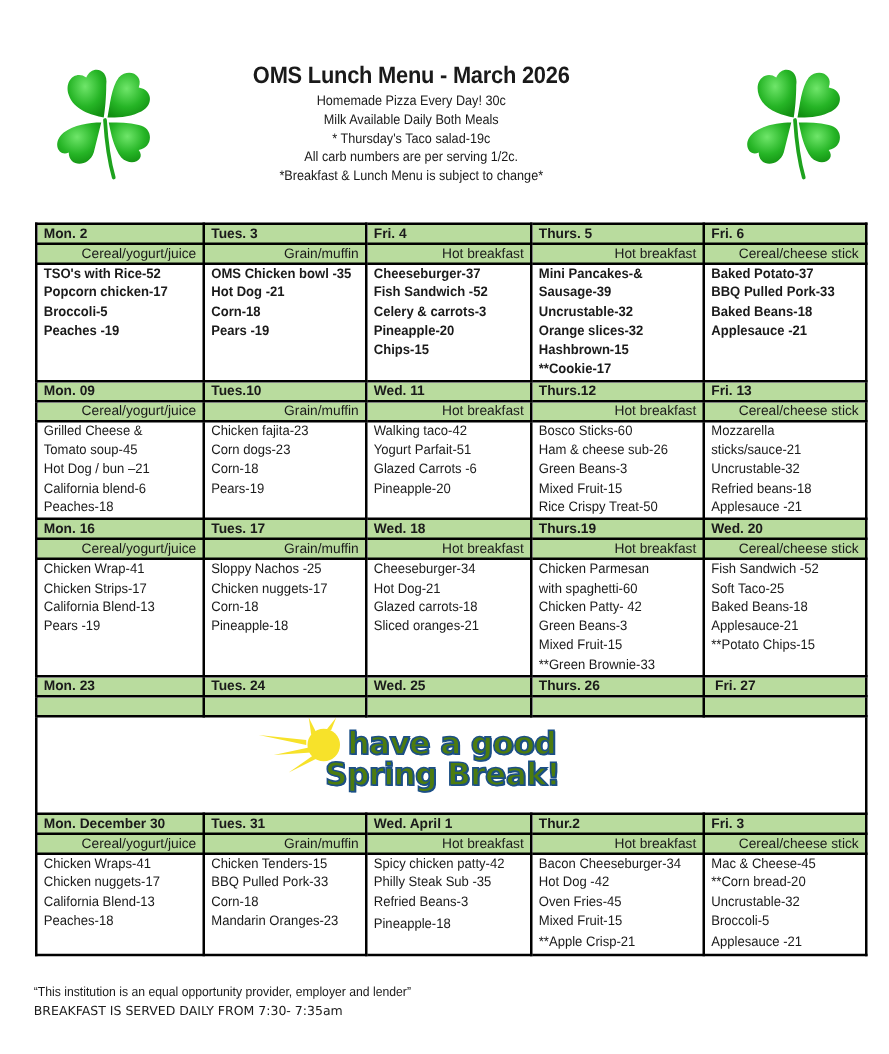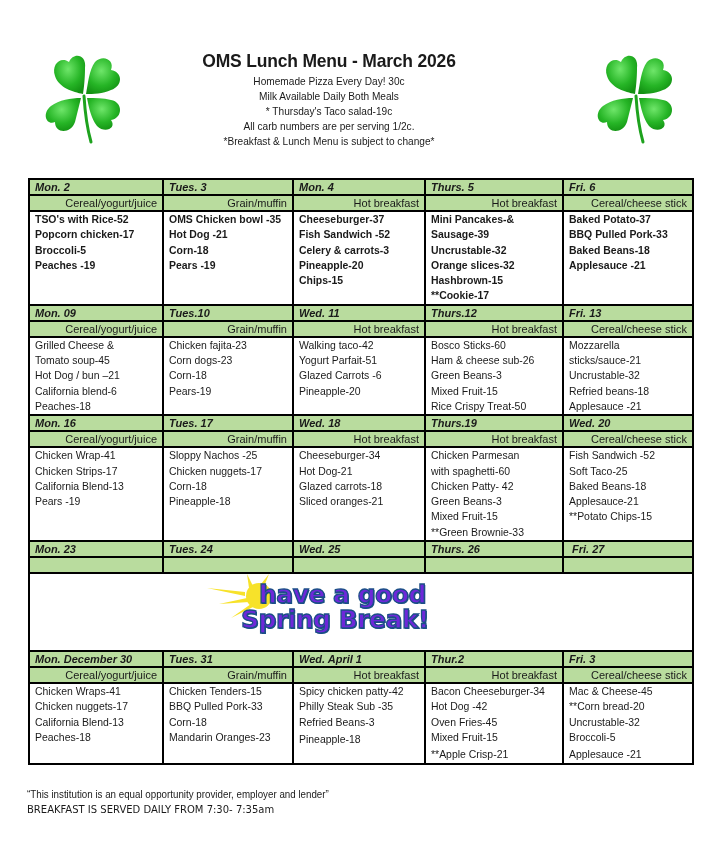--- a/index.html
+++ b/index.html
@@ -5,31 +5,31 @@
   html,body{margin:0;padding:0;background:#fff;}
   body{width:711px;height:843px;position:relative;overflow:hidden;font-family:"Liberation Sans",sans-serif;color:#1a1a1a;}
   .header{position:absolute;left:0;top:50px;width:658px;text-align:center;}
   .title{font-size:19px;font-weight:bold;letter-spacing:-0.2px;margin-left:0px;margin-bottom:2px;transform:scaleX(0.92);}
   .subline{font-size:11px;line-height:15px;transform:scaleX(0.92);}
   .clover{position:absolute;width:100px;height:100px;}
   .clover.left{left:33px;top:48px;}
   .clover.right{left:585px;top:48px;}
   table.menu{position:absolute;left:28px;top:178px;width:664px;border-collapse:collapse;table-layout:fixed;}
   table.menu td{border:2px solid #000;padding:0 5px;font-size:11px;vertical-align:top;overflow:hidden;white-space:nowrap;}
-  td.day{background:#b9dc9e;font-weight:bold;height:14px;line-height:14px;font-style:italic;}
+  td.day{background:#b9dc9e;font-weight:bold;height:14px;line-height:14px;}
   td.bfast{background:#b9dc9e;height:14px;line-height:14px;border-top:1px solid #000 !important;text-align:right;}
   td.items{line-height:15.3px;padding-top:1px;}
   td.items div{transform:scaleX(0.95);transform-origin:left;}
   .row-items-1 td{height:90px;font-weight:bold;}
   .row-items-2 td{height:74px;}
   .row-items-3 td{height:91px;margin-top:12px;}
   .row-items-5 td{height:73px;}
   td.banner{height:76px;border:2px solid #000;padding:0;position:relative;}
   .banner-wrap{position:relative;width:100%;height:76px;}
-  .spring-text{position:absolute;left:206px;top:8px;font-family:"DejaVu Sans",sans-serif;font-weight:bold;font-size:25px;line-height:25px;color:#6d28d9;letter-spacing:-0.5px;-webkit-text-stroke:1.3px #1b4f86;text-shadow:1px 1px 0 #1b4f86;font-style:normal;}
+  .spring-text{position:absolute;left:225px;top:8px;font-family:"DejaVu Sans",sans-serif;font-weight:bold;font-size:25px;line-height:25px;color:#4d7c0f;letter-spacing:-0.5px;-webkit-text-stroke:1.3px #1b4f86;text-shadow:1px 1px 0 #1b4f86;font-style:normal;}
   .spring-text span{display:block;}
   .sun{position:absolute;left:172px;top:0px;width:70px;height:50px;}
   .footer{position:absolute;left:27px;top:787px;font-size:10.5px;line-height:15px;}
   .footer .f1{transform:scaleX(0.93);transform-origin:left;}
   .footer .f2{font-family:"DejaVu Sans",sans-serif;font-size:10px;}
 </style>
 </head>
 <body>
 
 <svg class="clover left" viewBox="0 0 100 100">
@@ -81,21 +81,21 @@
       <col style="width:130px">
       <col style="width:132px">
       <col style="width:138px">
       <col style="width:130px">
   </colgroup>
 
   <tbody>
       <tr>
     <td class="day">Mon. 2</td>
     <td class="day">Tues.  3</td>
-    <td class="day">Mon. 4</td>
+    <td class="day">Fri. 4</td>
     <td class="day">Thurs. 5</td>
     <td class="day">Fri. 6</td>
   </tr>
   <tr>
     <td class="bfast">Cereal/yogurt/juice</td>
     <td class="bfast">Grain/muffin</td>
     <td class="bfast">Hot breakfast</td>
     <td class="bfast">Hot breakfast</td>
     <td class="bfast">Cereal/cheese stick</td>
   </tr>

